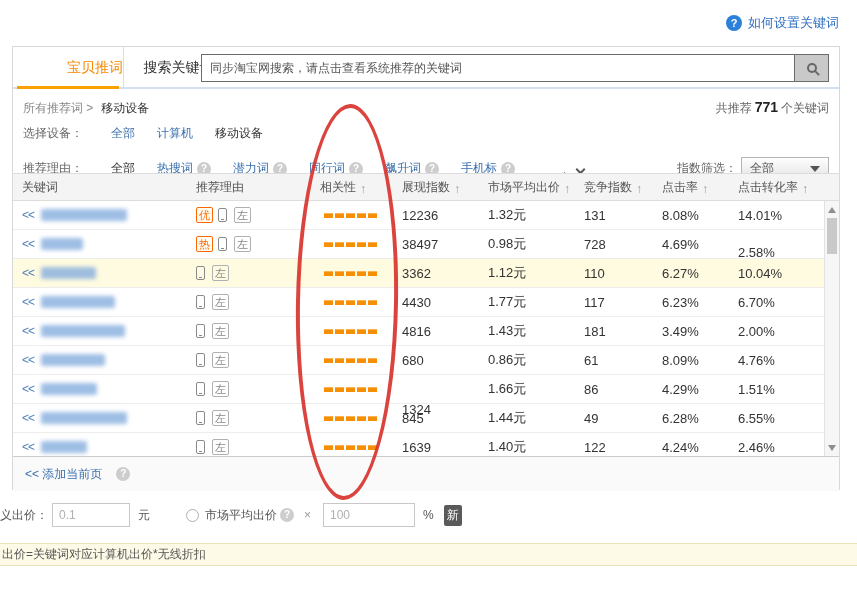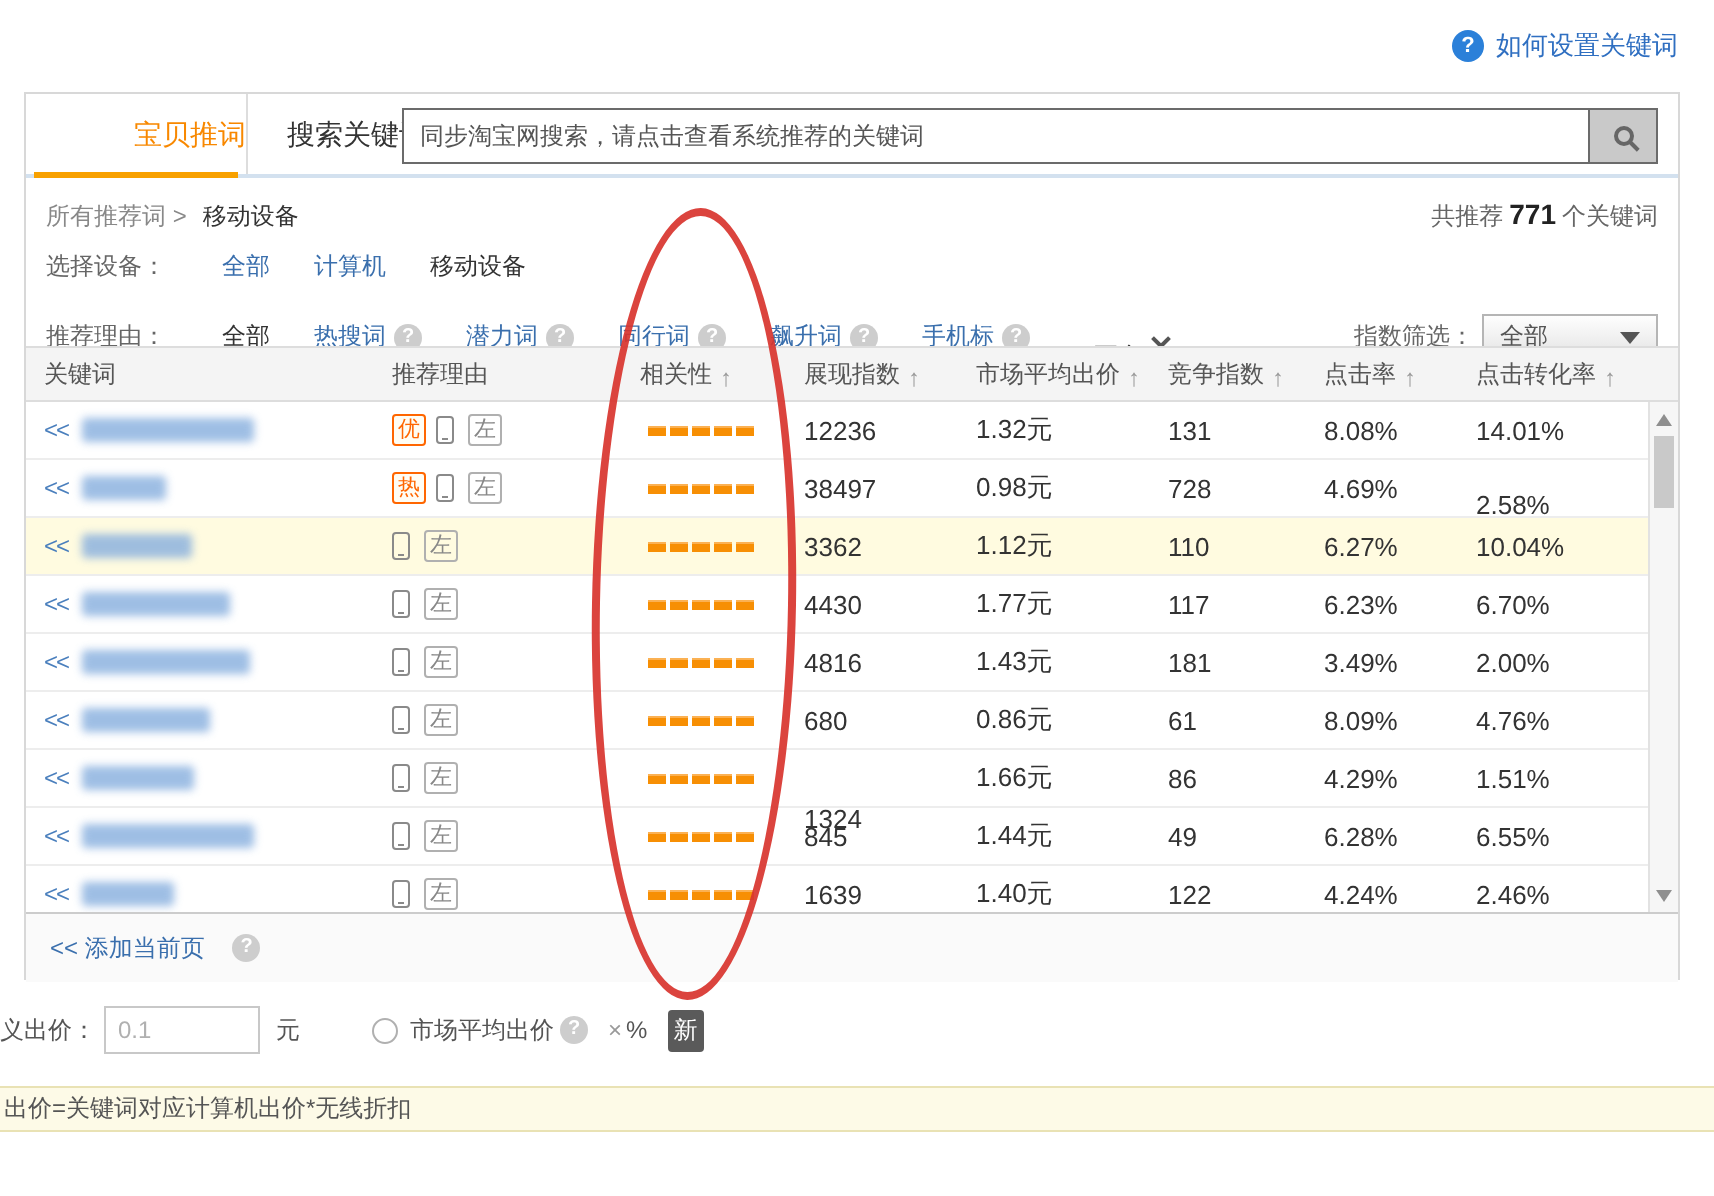--- a/index.html
+++ b/index.html
@@ -453,20 +453,21 @@
   </div>
 
   <div class="bidbar">
     <span>义出价：</span>
     <input class="bid-input" type="text" value="0.1" style="">
     <span>元</span>
     <span class="radio"></span>
     <span>市场平均出价</span>
     <span class="qmark">?</span>
     <span class="mult">×</span>
+    <input class="bid-input pct-input" type="text" value="100" style="">
     <span>%</span>
     <span class="newbadge">新</span>
   </div>
 
   <div class="notice">出价=关键词对应计算机出价*无线折扣</div>
 
   <div class="red-ellipse"></div>
 
 </div>
 

